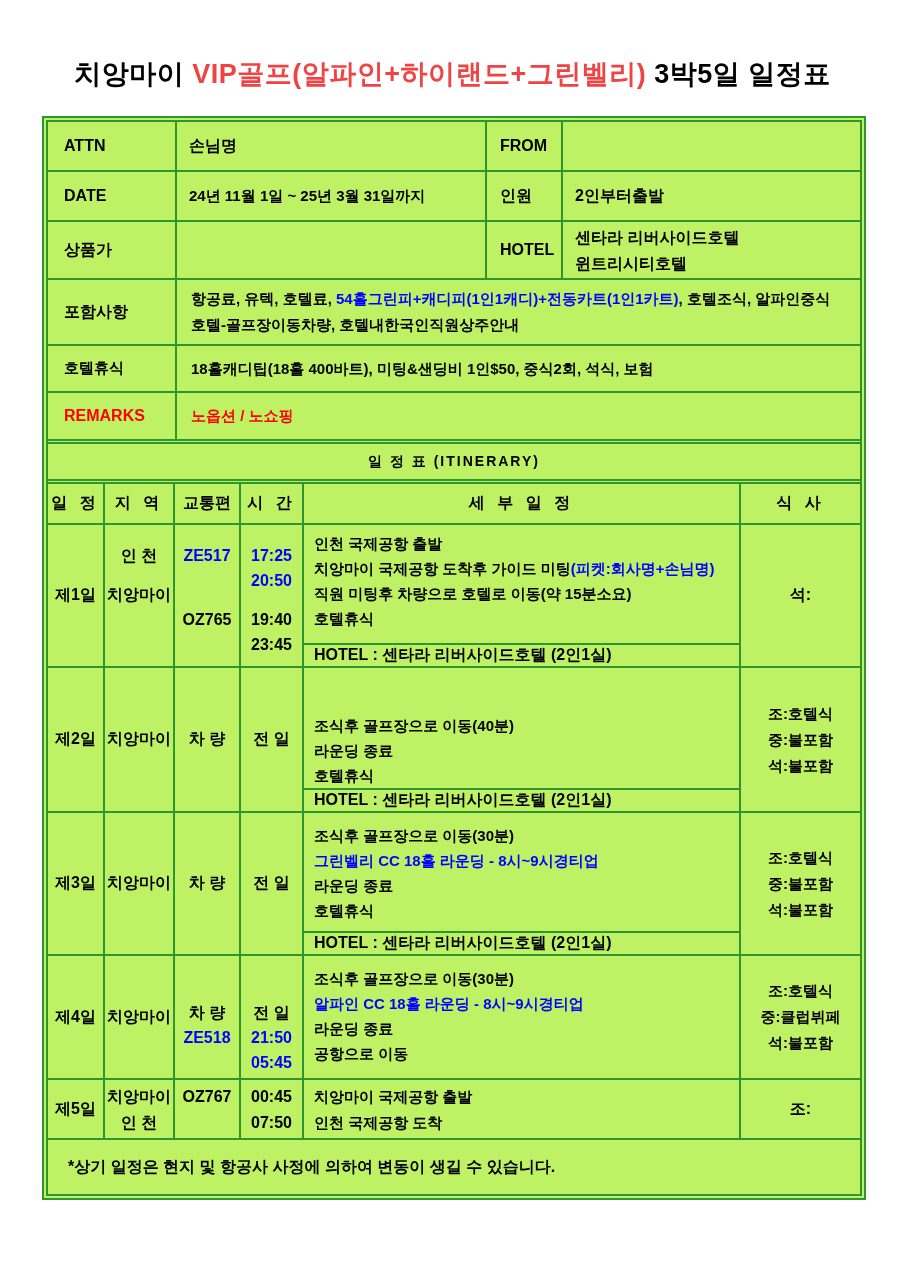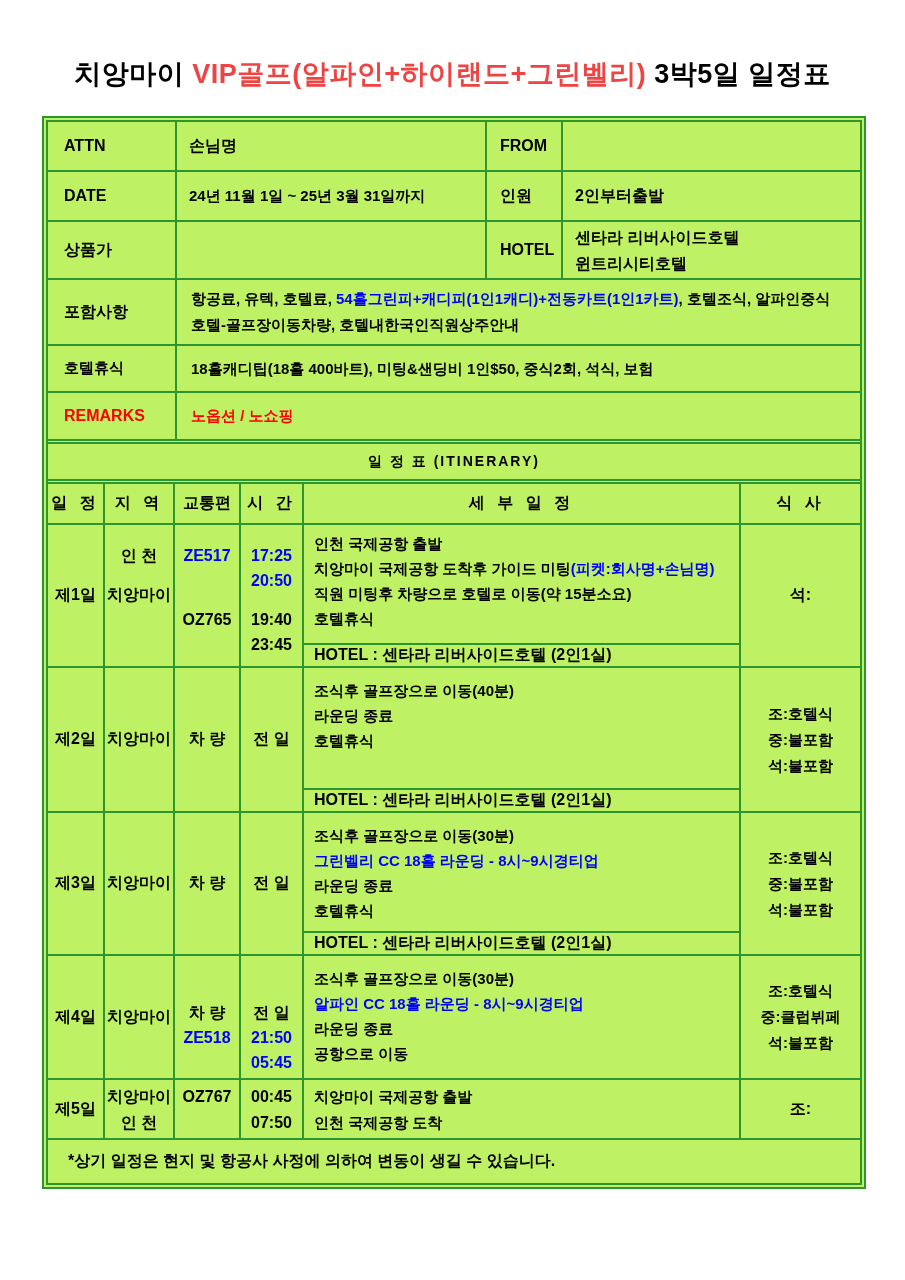--- a/index.html
+++ b/index.html
@@ -21,21 +21,21 @@
   .cols-info4 { grid-template-columns:127px 310px 76px 1fr; }
   .cols-info2 { grid-template-columns:127px 1fr; }
   .cols-day   { grid-template-columns:55px 70px 66px 63px 437px 1fr; }
   .cols-one   { grid-template-columns:1fr; }
 
   .c { border-left:2px solid #2e962e; overflow:hidden; font-size:16px; }
   .c.nb { border-left:none; }
 
   .h48{height:48px} .h50{height:50px} .h58{height:58px} .h66{height:66px}
   .h47{height:47px} .h40{height:40px} .h44{height:44px}
-  .h143{height:143px} .h145{height:145px} .h124{height:124px} .h60{height:60px} .h45{height:45px}
+  .h143{height:143px} .h145{height:145px} .h124{height:124px} .h60{height:60px} .h45{height:56px}
 
   .lbl { display:flex; align-items:center; padding-left:16px; }
   .lbl2{ display:flex; align-items:center; padding-left:13px; }
   .val { display:flex; align-items:center; padding-left:12px; white-space:nowrap; }
   .ctr { display:flex; align-items:center; justify-content:center; text-align:center; }
 
   .hotelcell { padding:3px 5px 0 12px; line-height:26px; white-space:nowrap; }
   .hotelcell .l2 { display:flex; justify-content:space-between;flex-direction:column; }
 
   .inc { display:flex; flex-direction:column; justify-content:center; padding-left:14px; line-height:26px; font-size:15px; white-space:nowrap; }
@@ -43,21 +43,21 @@
   .sect { font-size:14px; letter-spacing:2px; }
   .hdr  { letter-spacing:4px; }
 
   .colstack { display:flex; flex-direction:column; align-items:center; line-height:25px; }
   .pt18 { padding-top:18px; } .pt44 { padding-top:44px; } .pt4 { padding-top:4px; }
   .gap14 { height:14px; }
 
   .det { padding:6px 0 0 10px; line-height:25px; font-size:15px; white-space:nowrap; }
   .det.p10 { padding-top:10px; }
   .detwrap { display:flex; flex-direction:column; }
-  .dmain1 { height:126px; } .dmain2 { height:124px; }
+  .dmain1 { height:126px; } .dmain2 { height:124px;margin-top:35px; }
   .hline { border-top:2px solid #2e962e; flex:1; display:flex; align-items:center; padding-left:10px; font-size:16px; white-space:nowrap; }
 
   .meal3 { display:flex; flex-direction:column; justify-content:center; align-items:center; line-height:26px; font-size:15px; }
 
   .blue { color:#0000ff; }
   .red  { color:#ff0000; }
 
   .foot { display:flex; align-items:center; padding-left:20px; font-size:16px; white-space:nowrap; }
 </style>
 </head>

